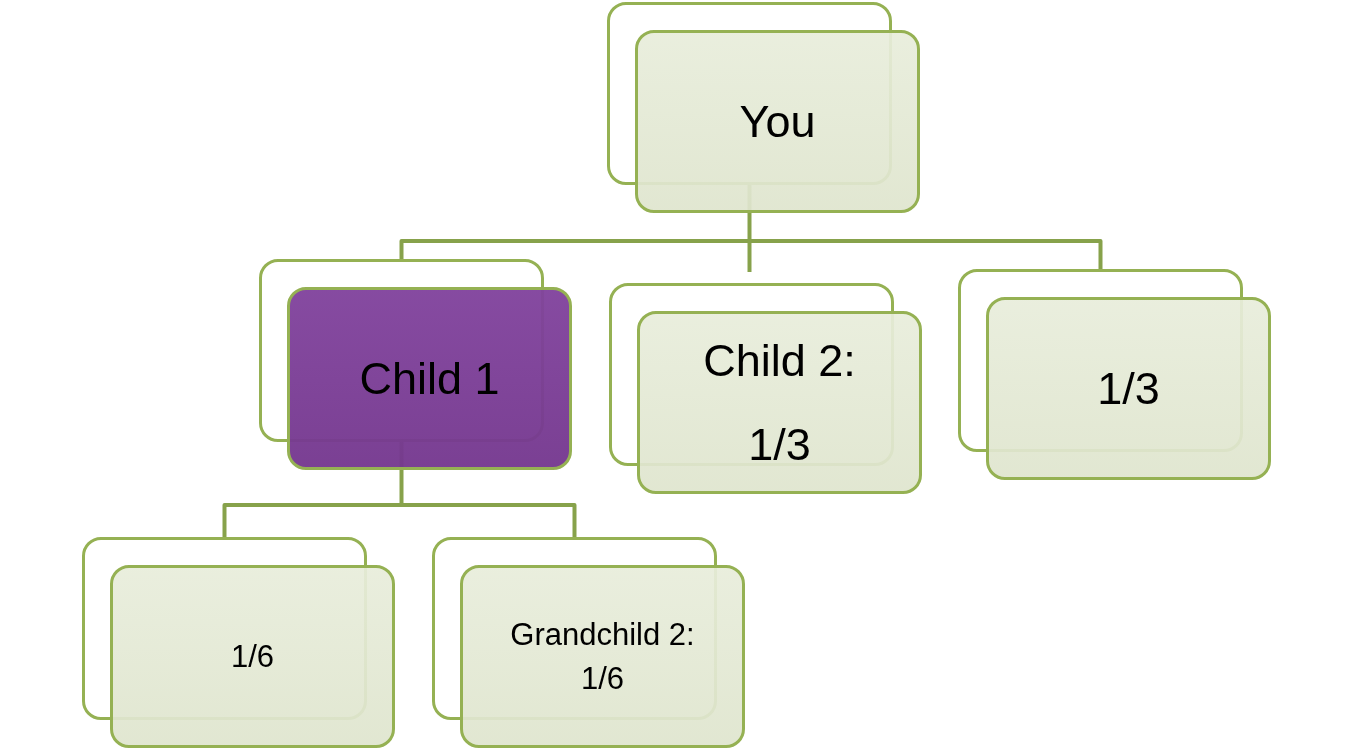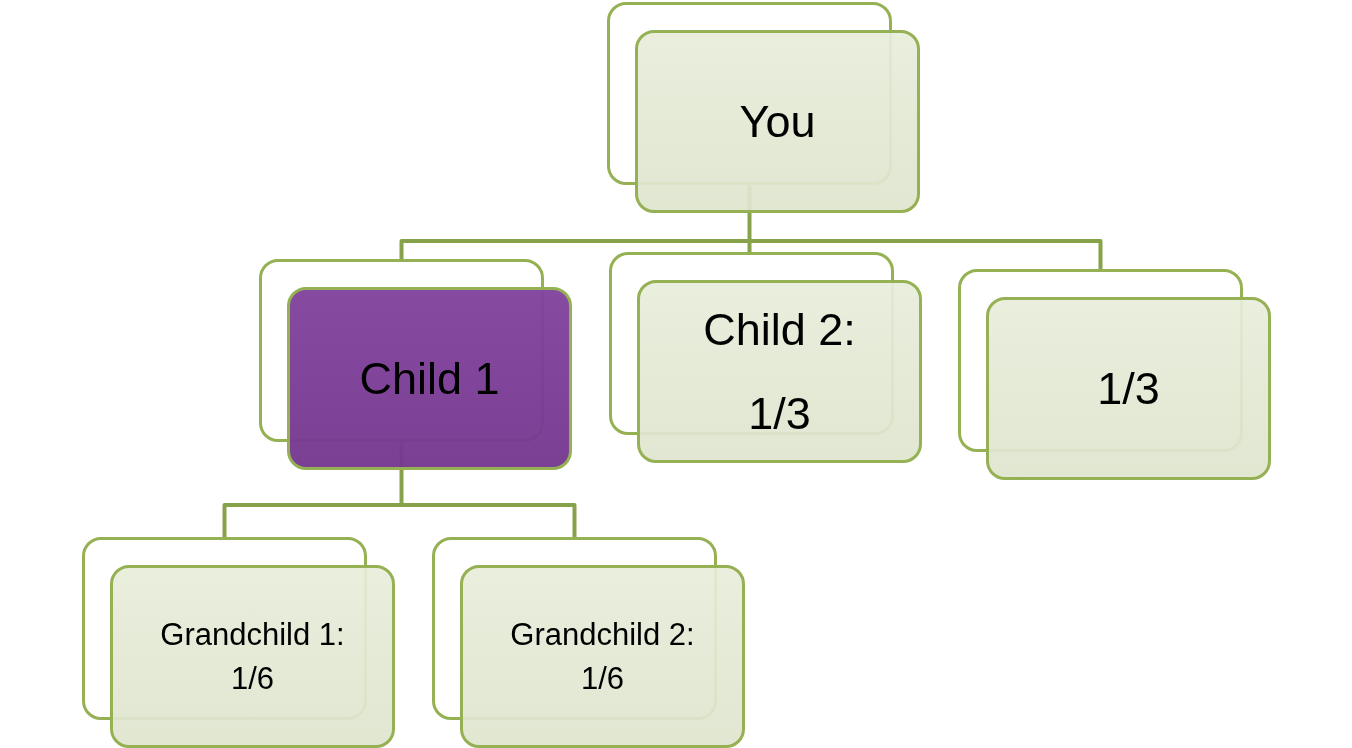--- a/index.html
+++ b/index.html
@@ -70,39 +70,38 @@
     </div>
   </div>
 
   <div class="node" style="left:259px;top:259px;">
     <div class="back-box"></div>
     <div class="front-box size-lg tight highlight">
       <span class="label-line">Child 1</span>
     </div>
   </div>
 
-  <div class="node" style="left:609px;top:252px;">
+  <div class="node" style="left:609px;top:283px;">
     <div class="back-box"></div>
     <div class="front-box size-lg">
       <span class="label-line">Child 2:</span>
       <span class="label-line">1/3</span>
     </div>
   </div>
 
   <div class="node" style="left:958px;top:269px;">
     <div class="back-box"></div>
     <div class="front-box size-lg">
       <span class="label-line">1/3</span>
     </div>
   </div>
 
   <div class="node" style="left:82px;top:537px;">
     <div class="back-box"></div>
     <div class="front-box size-sm">
-      <span class="label-line">Grandchild 1:</span>
       <span class="label-line">1/6</span>
     </div>
   </div>
 
   <div class="node" style="left:432px;top:537px;">
     <div class="back-box"></div>
     <div class="front-box size-sm">
       <span class="label-line">Grandchild 2:</span>
       <span class="label-line">1/6</span>
     </div>

